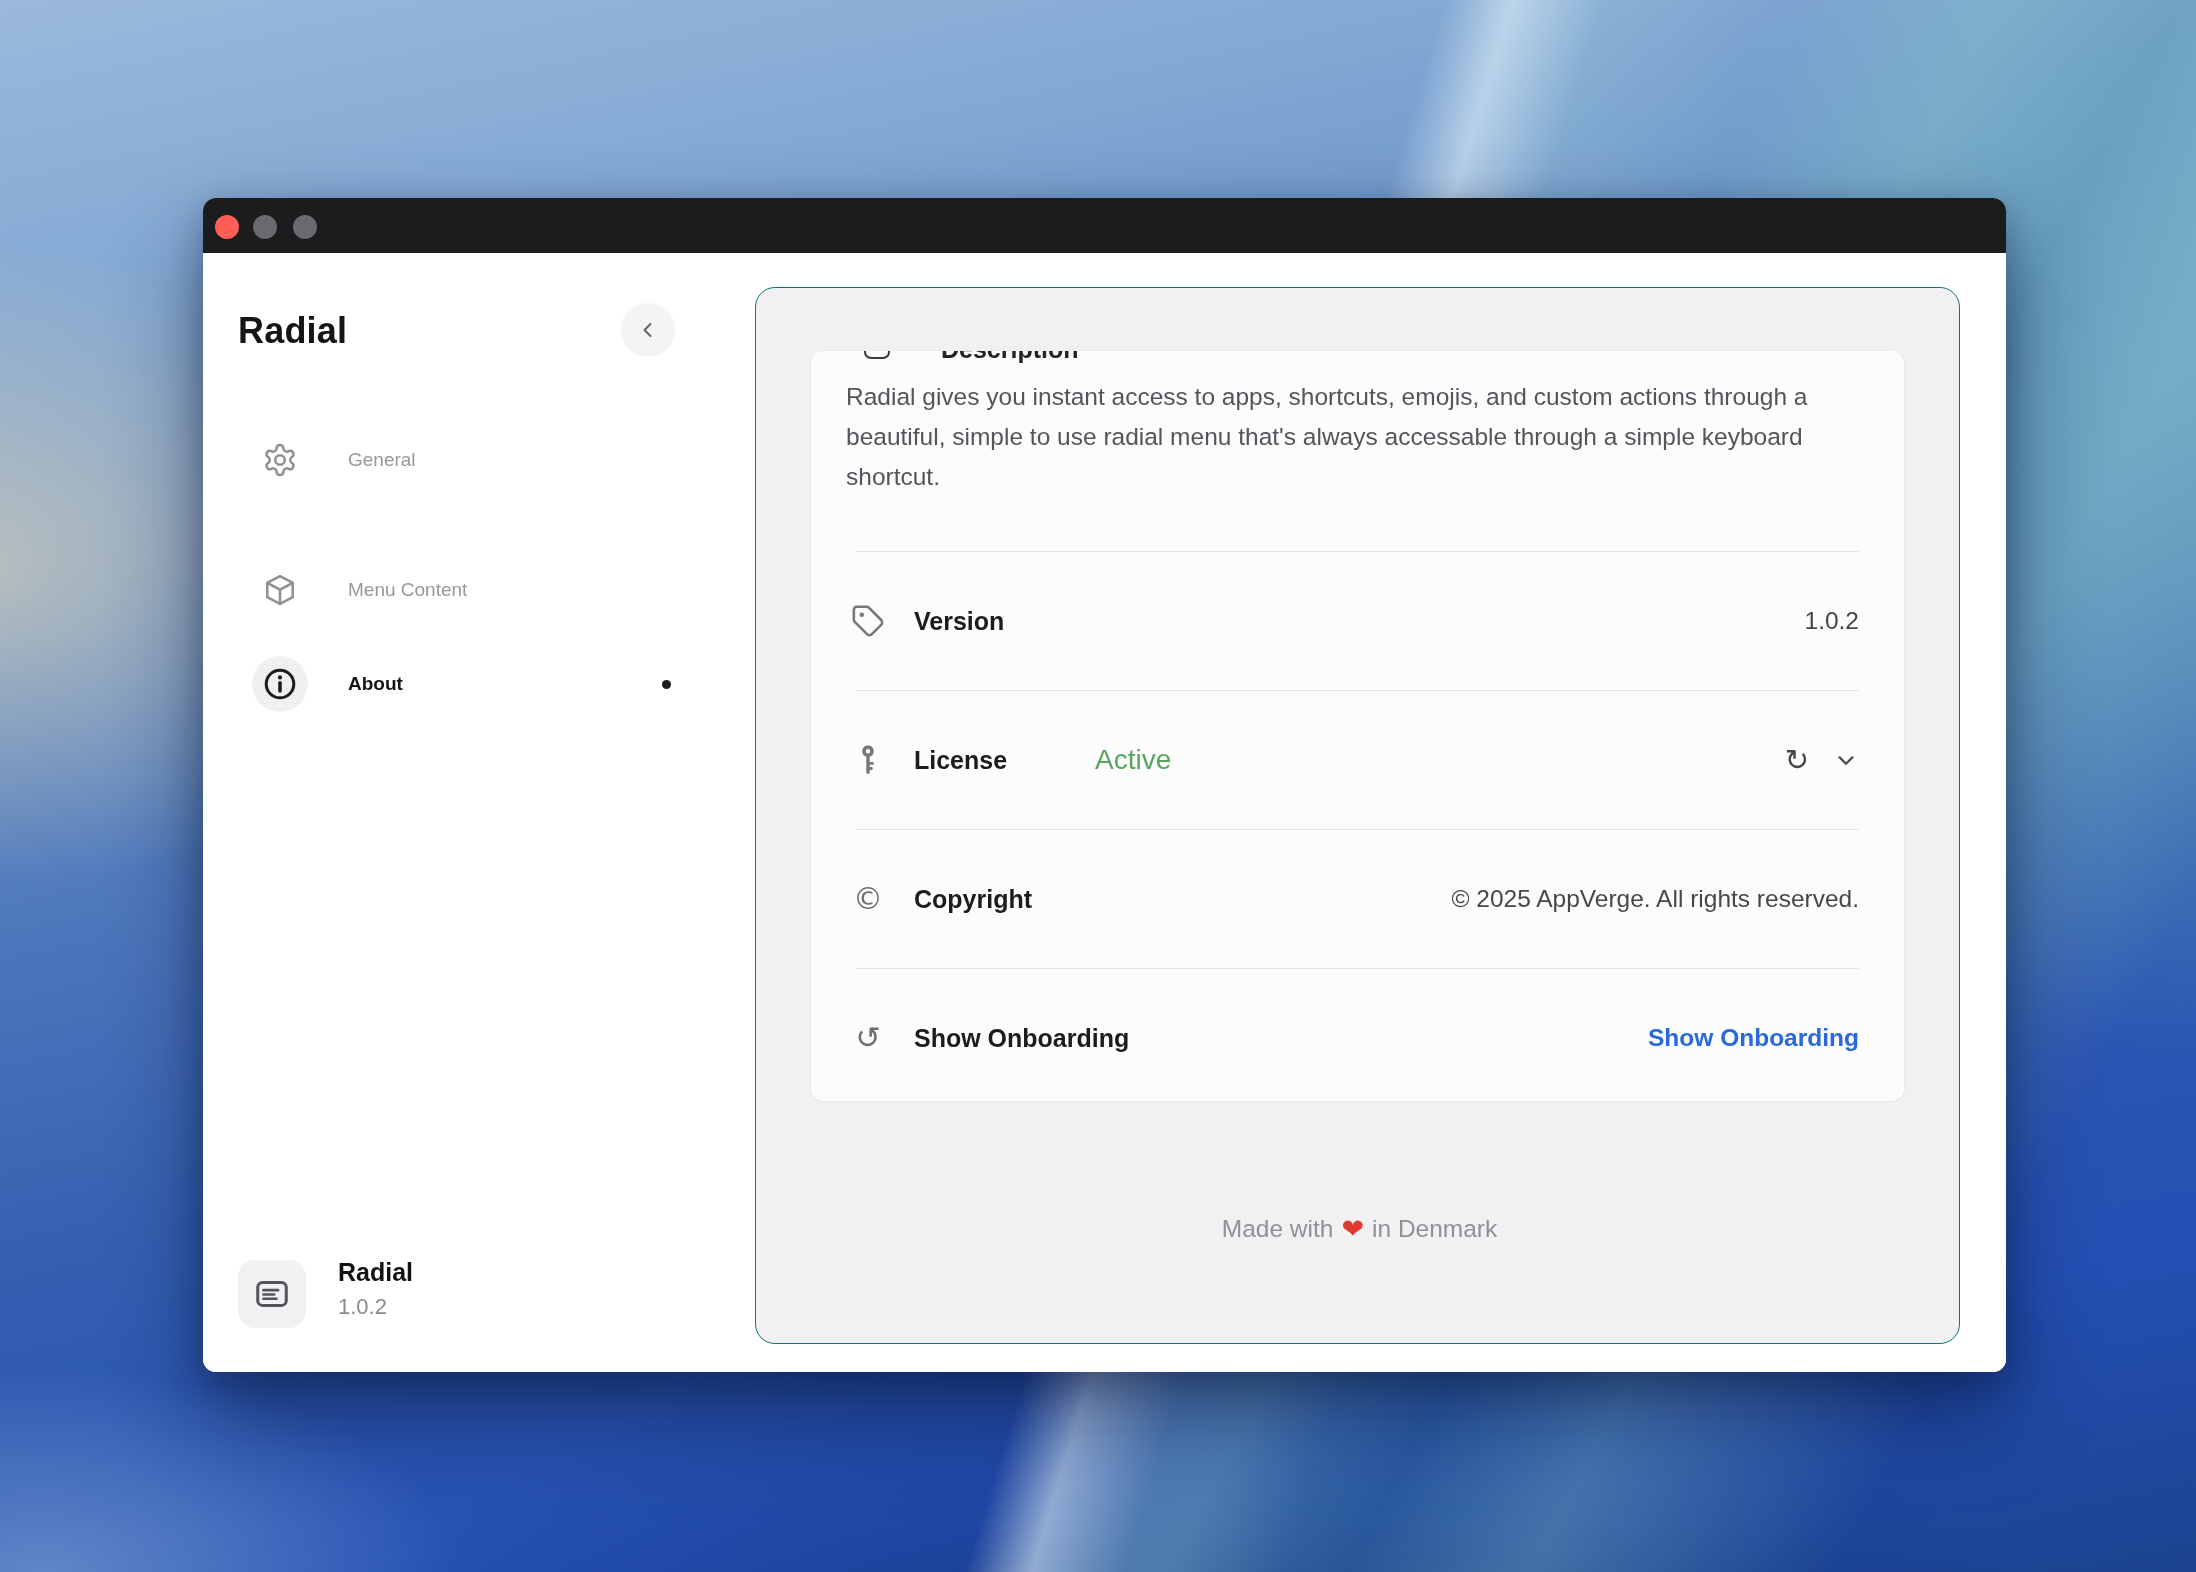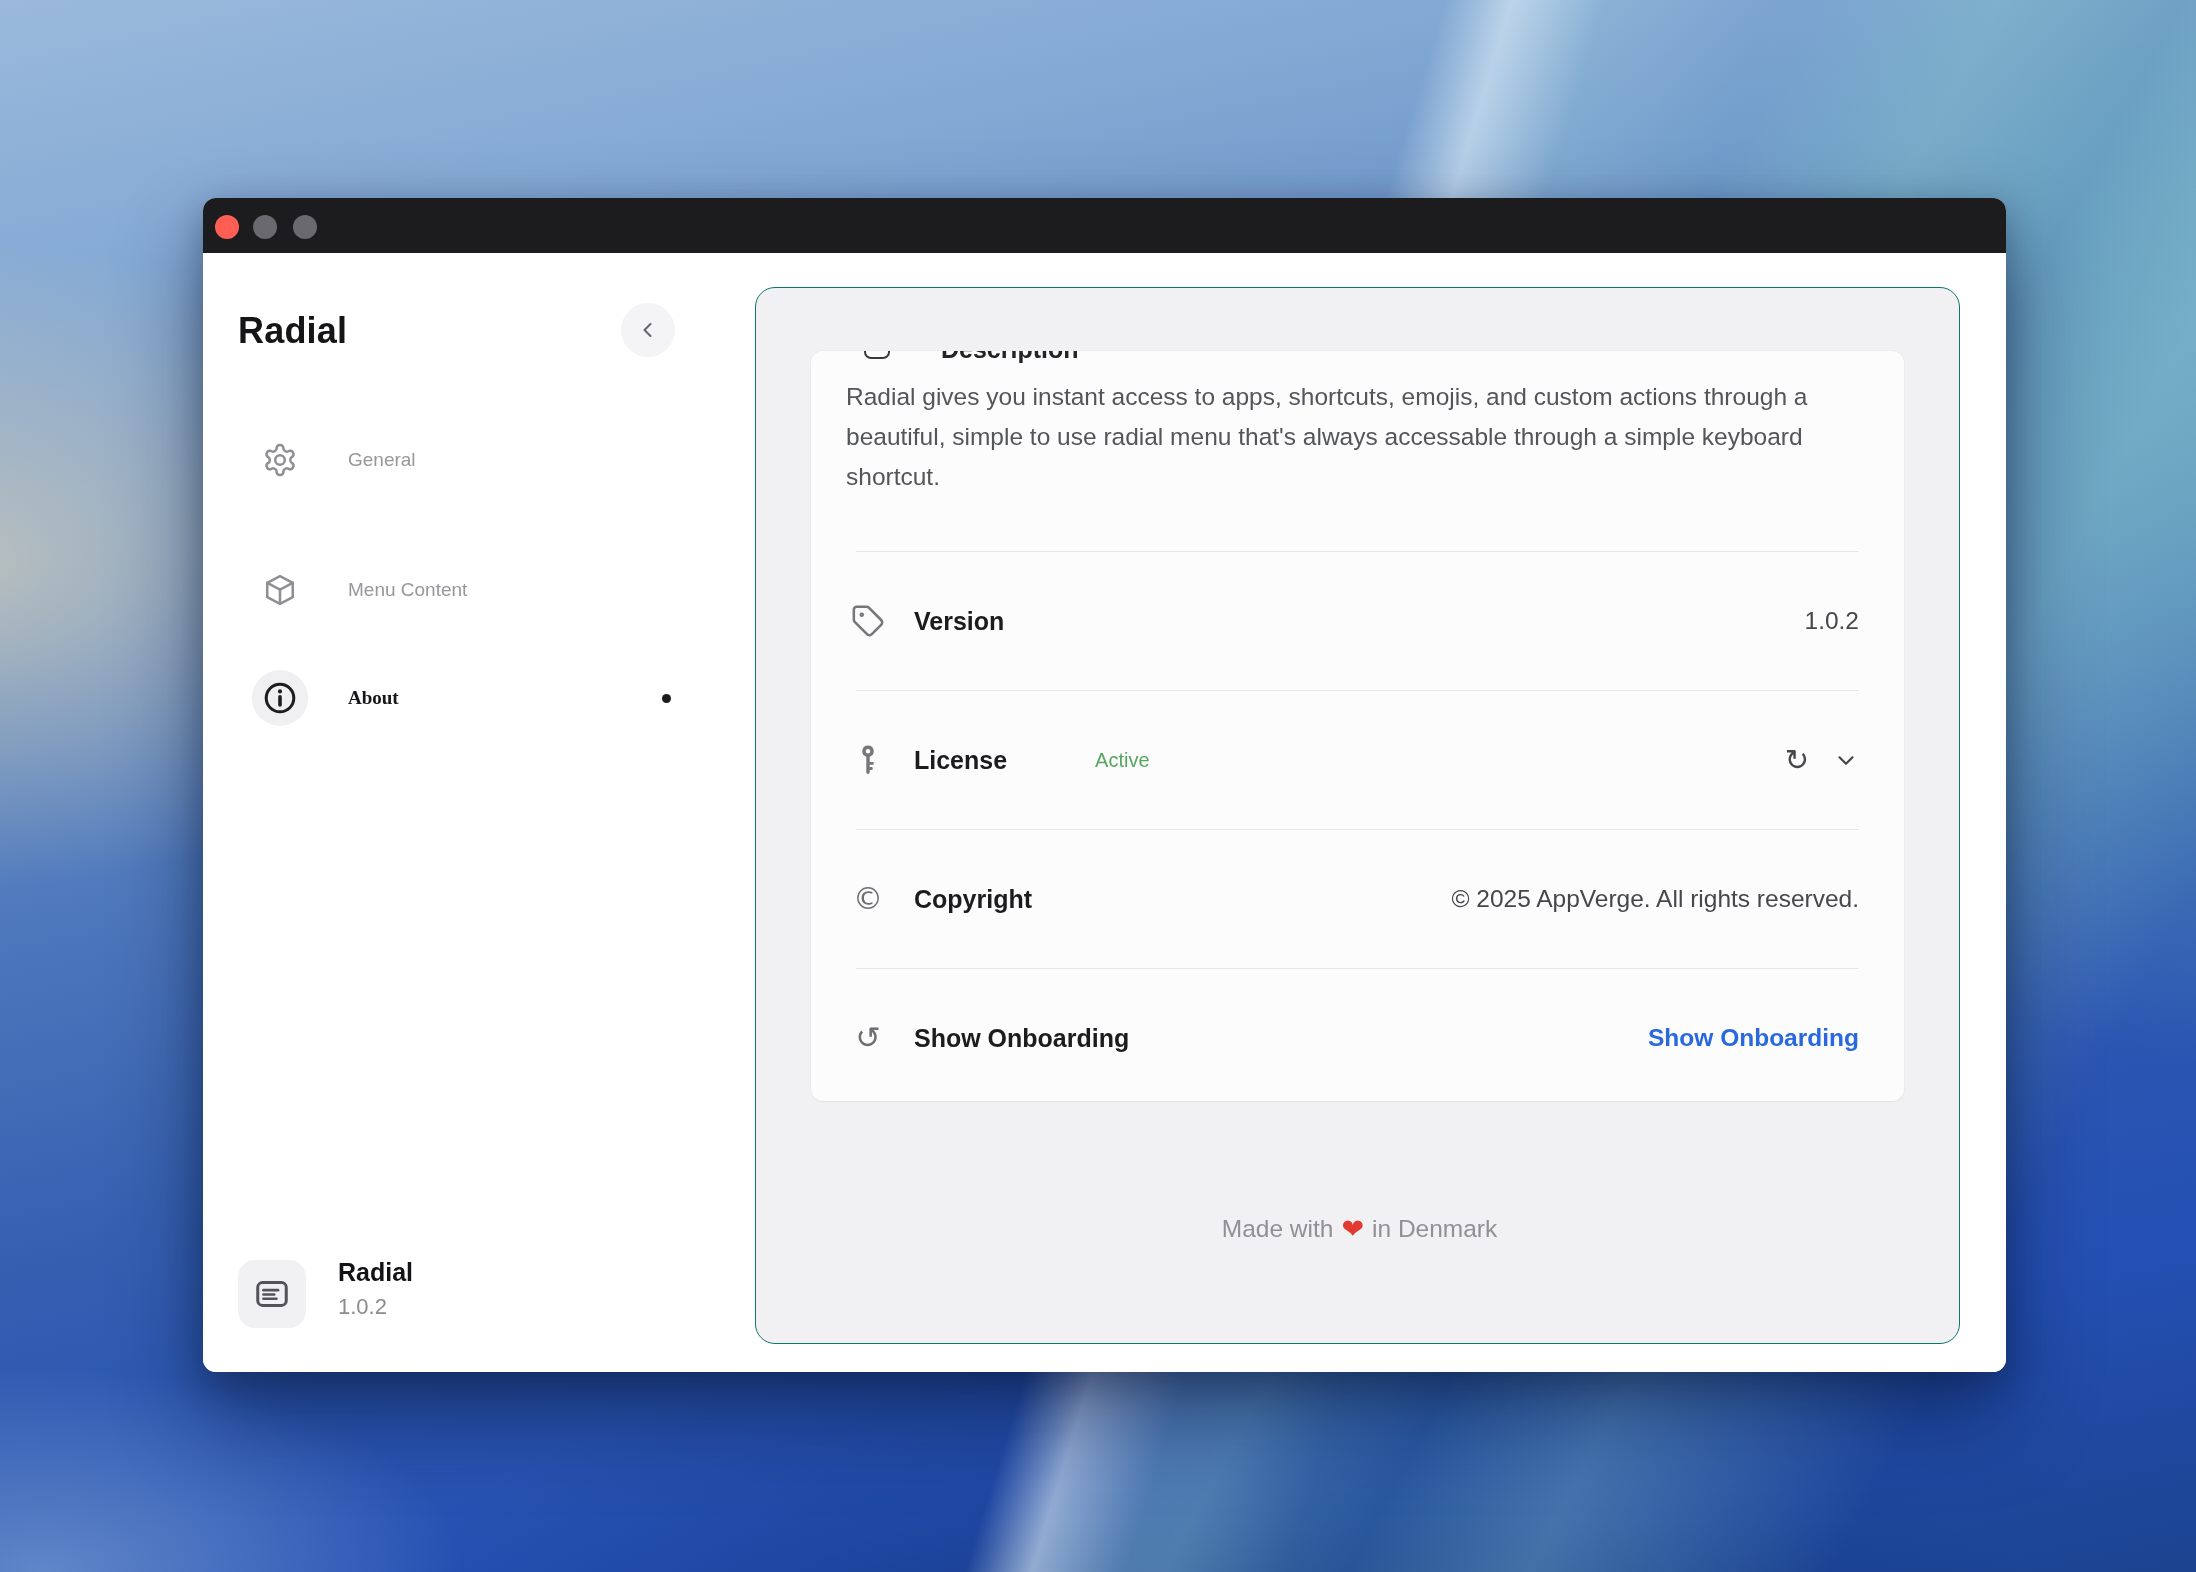--- a/index.html
+++ b/index.html
@@ -83,21 +83,21 @@
     margin:18px 43px 54px 35px;width:1015px;
     font-size:24.5px;line-height:40px;color:#54555a;
   }
   .divider{height:1px;background:#e6e6e9;margin:0 45px;}
   .row{height:138px;display:flex;align-items:center;padding:0 45px 0 35px;}
   .icon-cell{width:44px;display:flex;align-items:center;justify-content:center;color:#6e6e73;flex:0 0 auto;}
   .glyph{font-family:"DejaVu Sans","Liberation Sans",sans-serif;font-size:30px;color:#6e6e73;line-height:1;}
   .row-label{margin-left:24px;font-size:25px;font-weight:600;color:#1c1c1f;}
   .spacer{flex:1;}
   .row-value{font-size:24.5px;color:#46474b;}
-  .status-active{margin-left:88px;font-size:20px;font-weight:500;color:#55a75e;}
+  .status-active{margin-left:88px;font-size:28px;font-weight:500;color:#55a75e;}
   .row-actions{display:flex;align-items:center;gap:24px;}
   .refresh-glyph{font-family:"DejaVu Sans","Liberation Sans",sans-serif;font-size:29px;color:#46464b;line-height:1;cursor:pointer;}
   .link{font-size:24.5px;font-weight:600;color:#2968dd;cursor:pointer;}
   .card-footer{
     position:absolute;left:4px;right:0;top:925px;text-align:center;
     font-size:24.5px;color:#909095;
   }
   .heart{font-family:"DejaVu Sans",sans-serif;color:#e23a30;font-size:27px;margin:0 8px;vertical-align:-1px;}
   button{font-family:inherit;}
 </style>
@@ -140,21 +140,21 @@
           <span class="icon-wrap">
             <svg width="36" height="36" viewBox="0 0 24 24" fill="none" stroke="#8f8f94" stroke-width="1.7" stroke-linecap="round" stroke-linejoin="round">
                 <path d="M12 2.8 L20.5 7.2 V16.8 L12 21.2 L3.5 16.8 V7.2 Z"></path>
                 <path d="M3.5 7.2 L12 11.8 L20.5 7.2"></path>
                 <path d="M12 11.8 V21.2"></path>
               </svg>
           </span>
           <span class="nav-label">Menu Content</span>
         </div>
 
-        <div class="nav-item active" style="top:410px;font-family:Liberation Serif, serif;">
+        <div class="nav-item active" style="top:396px;">
           <span class="icon-wrap">
             <svg width="36" height="36" viewBox="0 0 24 24" fill="none" stroke="#1d1d20" stroke-width="2" stroke-linecap="round">
                 <circle cx="12" cy="12" r="9.2"></circle>
                 <line x1="12" y1="11.2" x2="12" y2="16.6" stroke-width="2.4"></line>
                 <circle cx="12" cy="7.6" r="0.6" fill="#1d1d20" stroke-width="1.6"></circle>
               </svg>
           </span>
           <span class="nav-label">About</span>
           <span class="nav-dot"></span>
         </div>

